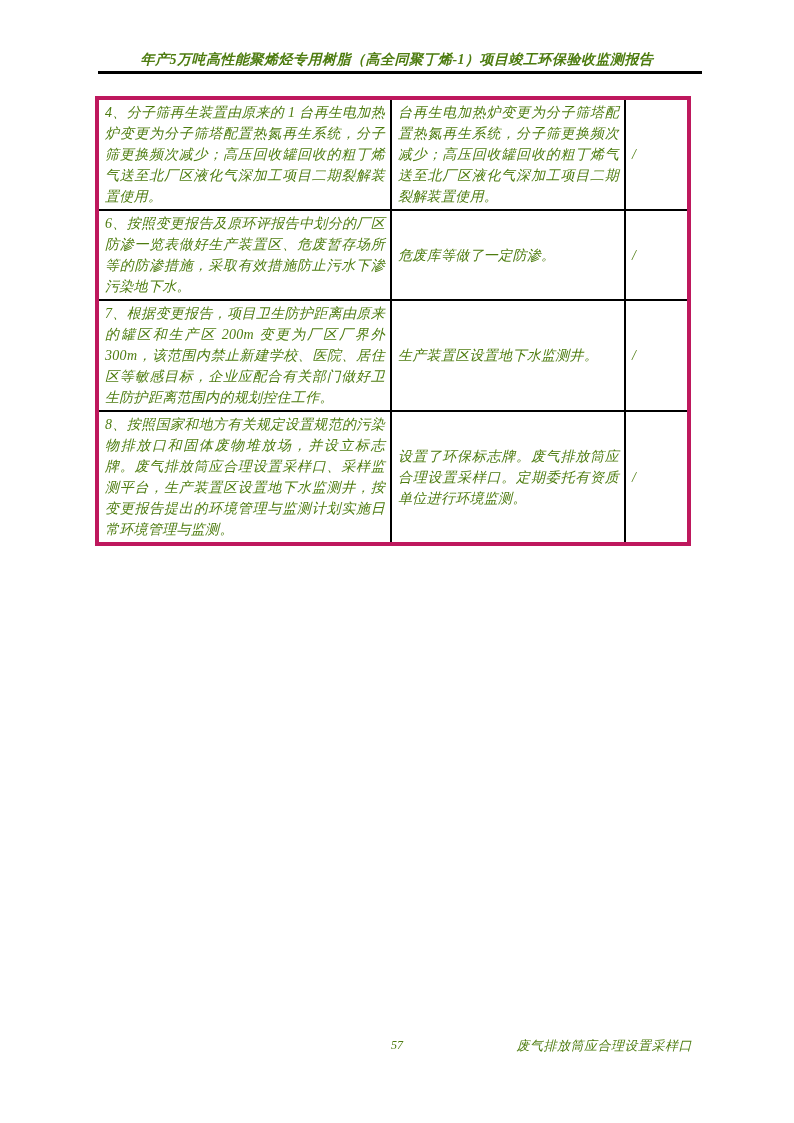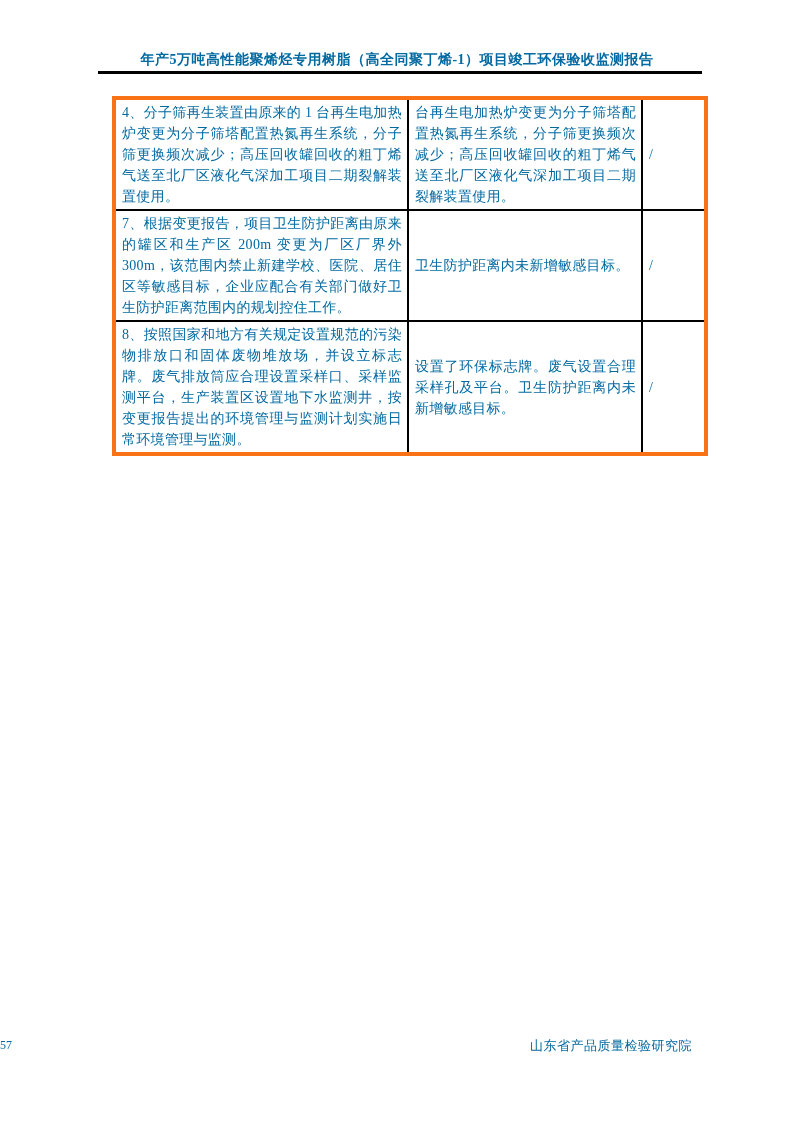--- a/index.html
+++ b/index.html
@@ -1,23 +1,24 @@
 <!DOCTYPE html>
 <html><head>
 <meta charset="utf-8">
 <style>
   html, body { margin: 0; padding: 0; background: #ffffff; }
   .page {
     position: relative;
     width: 794px;
     height: 1123px;
     background: #ffffff;
-    color: #0369a1;
+    color: #4d7c0f;
     font-family: "Liberation Serif", "DejaVu Serif", serif;
     overflow: hidden;
+    font-style: italic;
   }
   .header-title {
     position: absolute;
     top: 51px;
     left: 0;
     right: 0;
     text-align: center;
     font-size: 14px;
     font-weight: bold;
     letter-spacing: 0.5px;
@@ -27,25 +28,25 @@
     position: absolute;
     top: 71px;
     left: 98px;
     width: 604px;
     height: 3px;
     background: #000000;
   }
   table.content-table {
     position: absolute;
     top: 96px;
-    left: 112px;
+    left: 95px;
     width: 592px;
     border-collapse: collapse;
     table-layout: fixed;
-    border: 4px solid #f97316;
+    border: 4px solid #be185d;
   }
   table.content-table td {
     border: 2px solid #000000;
     font-size: 14px;
     line-height: 21px;
     padding: 2px 5px 2px 6px;
     letter-spacing: 0.3px;
     overflow: hidden;
   }
   td.c-req {
@@ -67,20 +68,21 @@
   tr.r0 { height: 109px; }
   tr.r1 { height: 168px; }
   tr.r2 { height: 83px; }
   tr.r3 { height: 107px; }
   tr.r4 { height: 121px; margin-left: 36px; }
   .page-number {
     position: absolute;
     top: 1038px;
     left: 0;
     right: 0;
+    text-align: center;
     font-size: 12px;
   }
   .footer-org {
     position: absolute;
     top: 1037px;
     right: 102px;
     font-size: 13px;
     letter-spacing: 0.5px;
   }
 </style>
@@ -98,30 +100,35 @@
       <col style="width:294px">
       <col style="width:234px">
       <col style="width:64px">
     </colgroup>
     <tbody>
       <tr class="r0">
         <td class="c-req">4、分子筛再生装置由原来的 1 台再生电加热炉变更为分子筛塔配置热氮再生系统，分子筛更换频次减少；高压回收罐回收的粗丁烯气送至北厂区液化气深加工项目二期裂解装置使用。</td>
         <td class="c-impl">台再生电加热炉变更为分子筛塔配置热氮再生系统，分子筛更换频次减少；高压回收罐回收的粗丁烯气送至北厂区液化气深加工项目二期裂解装置使用。</td>
         <td class="c-remark">/</td>
       </tr>
+      <tr class="r2">
+        <td class="c-req">6、按照变更报告及原环评报告中划分的厂区防渗一览表做好生产装置区、危废暂存场所等的防渗措施，采取有效措施防止污水下渗污染地下水。</td>
+        <td class="c-impl">危废库等做了一定防渗。</td>
+        <td class="c-remark">/</td>
+      </tr>
       <tr class="r3">
         <td class="c-req">7、根据变更报告，项目卫生防护距离由原来的罐区和生产区 200m 变更为厂区厂界外300m，该范围内禁止新建学校、医院、居住区等敏感目标，企业应配合有关部门做好卫生防护距离范围内的规划控住工作。</td>
-        <td class="c-impl">卫生防护距离内未新增敏感目标。</td>
+        <td class="c-impl">生产装置区设置地下水监测井。</td>
         <td class="c-remark">/</td>
       </tr>
       <tr class="r4">
         <td class="c-req">8、按照国家和地方有关规定设置规范的污染物排放口和固体废物堆放场，并设立标志牌。废气排放筒应合理设置采样口、采样监测平台，生产装置区设置地下水监测井，按变更报告提出的环境管理与监测计划实施日常环境管理与监测。</td>
-        <td class="c-impl">设置了环保标志牌。废气设置合理采样孔及平台。卫生防护距离内未新增敏感目标。</td>
+        <td class="c-impl">设置了环保标志牌。废气排放筒应合理设置采样口。定期委托有资质单位进行环境监测。</td>
         <td class="c-remark">/</td>
       </tr>
     </tbody>
   </table>
 
   <div class="page-number">57</div>
 
-  <div class="footer-org">山东省产品质量检验研究院</div>
+  <div class="footer-org">废气排放筒应合理设置采样口</div>
 
 </div>
 
 </body></html>

